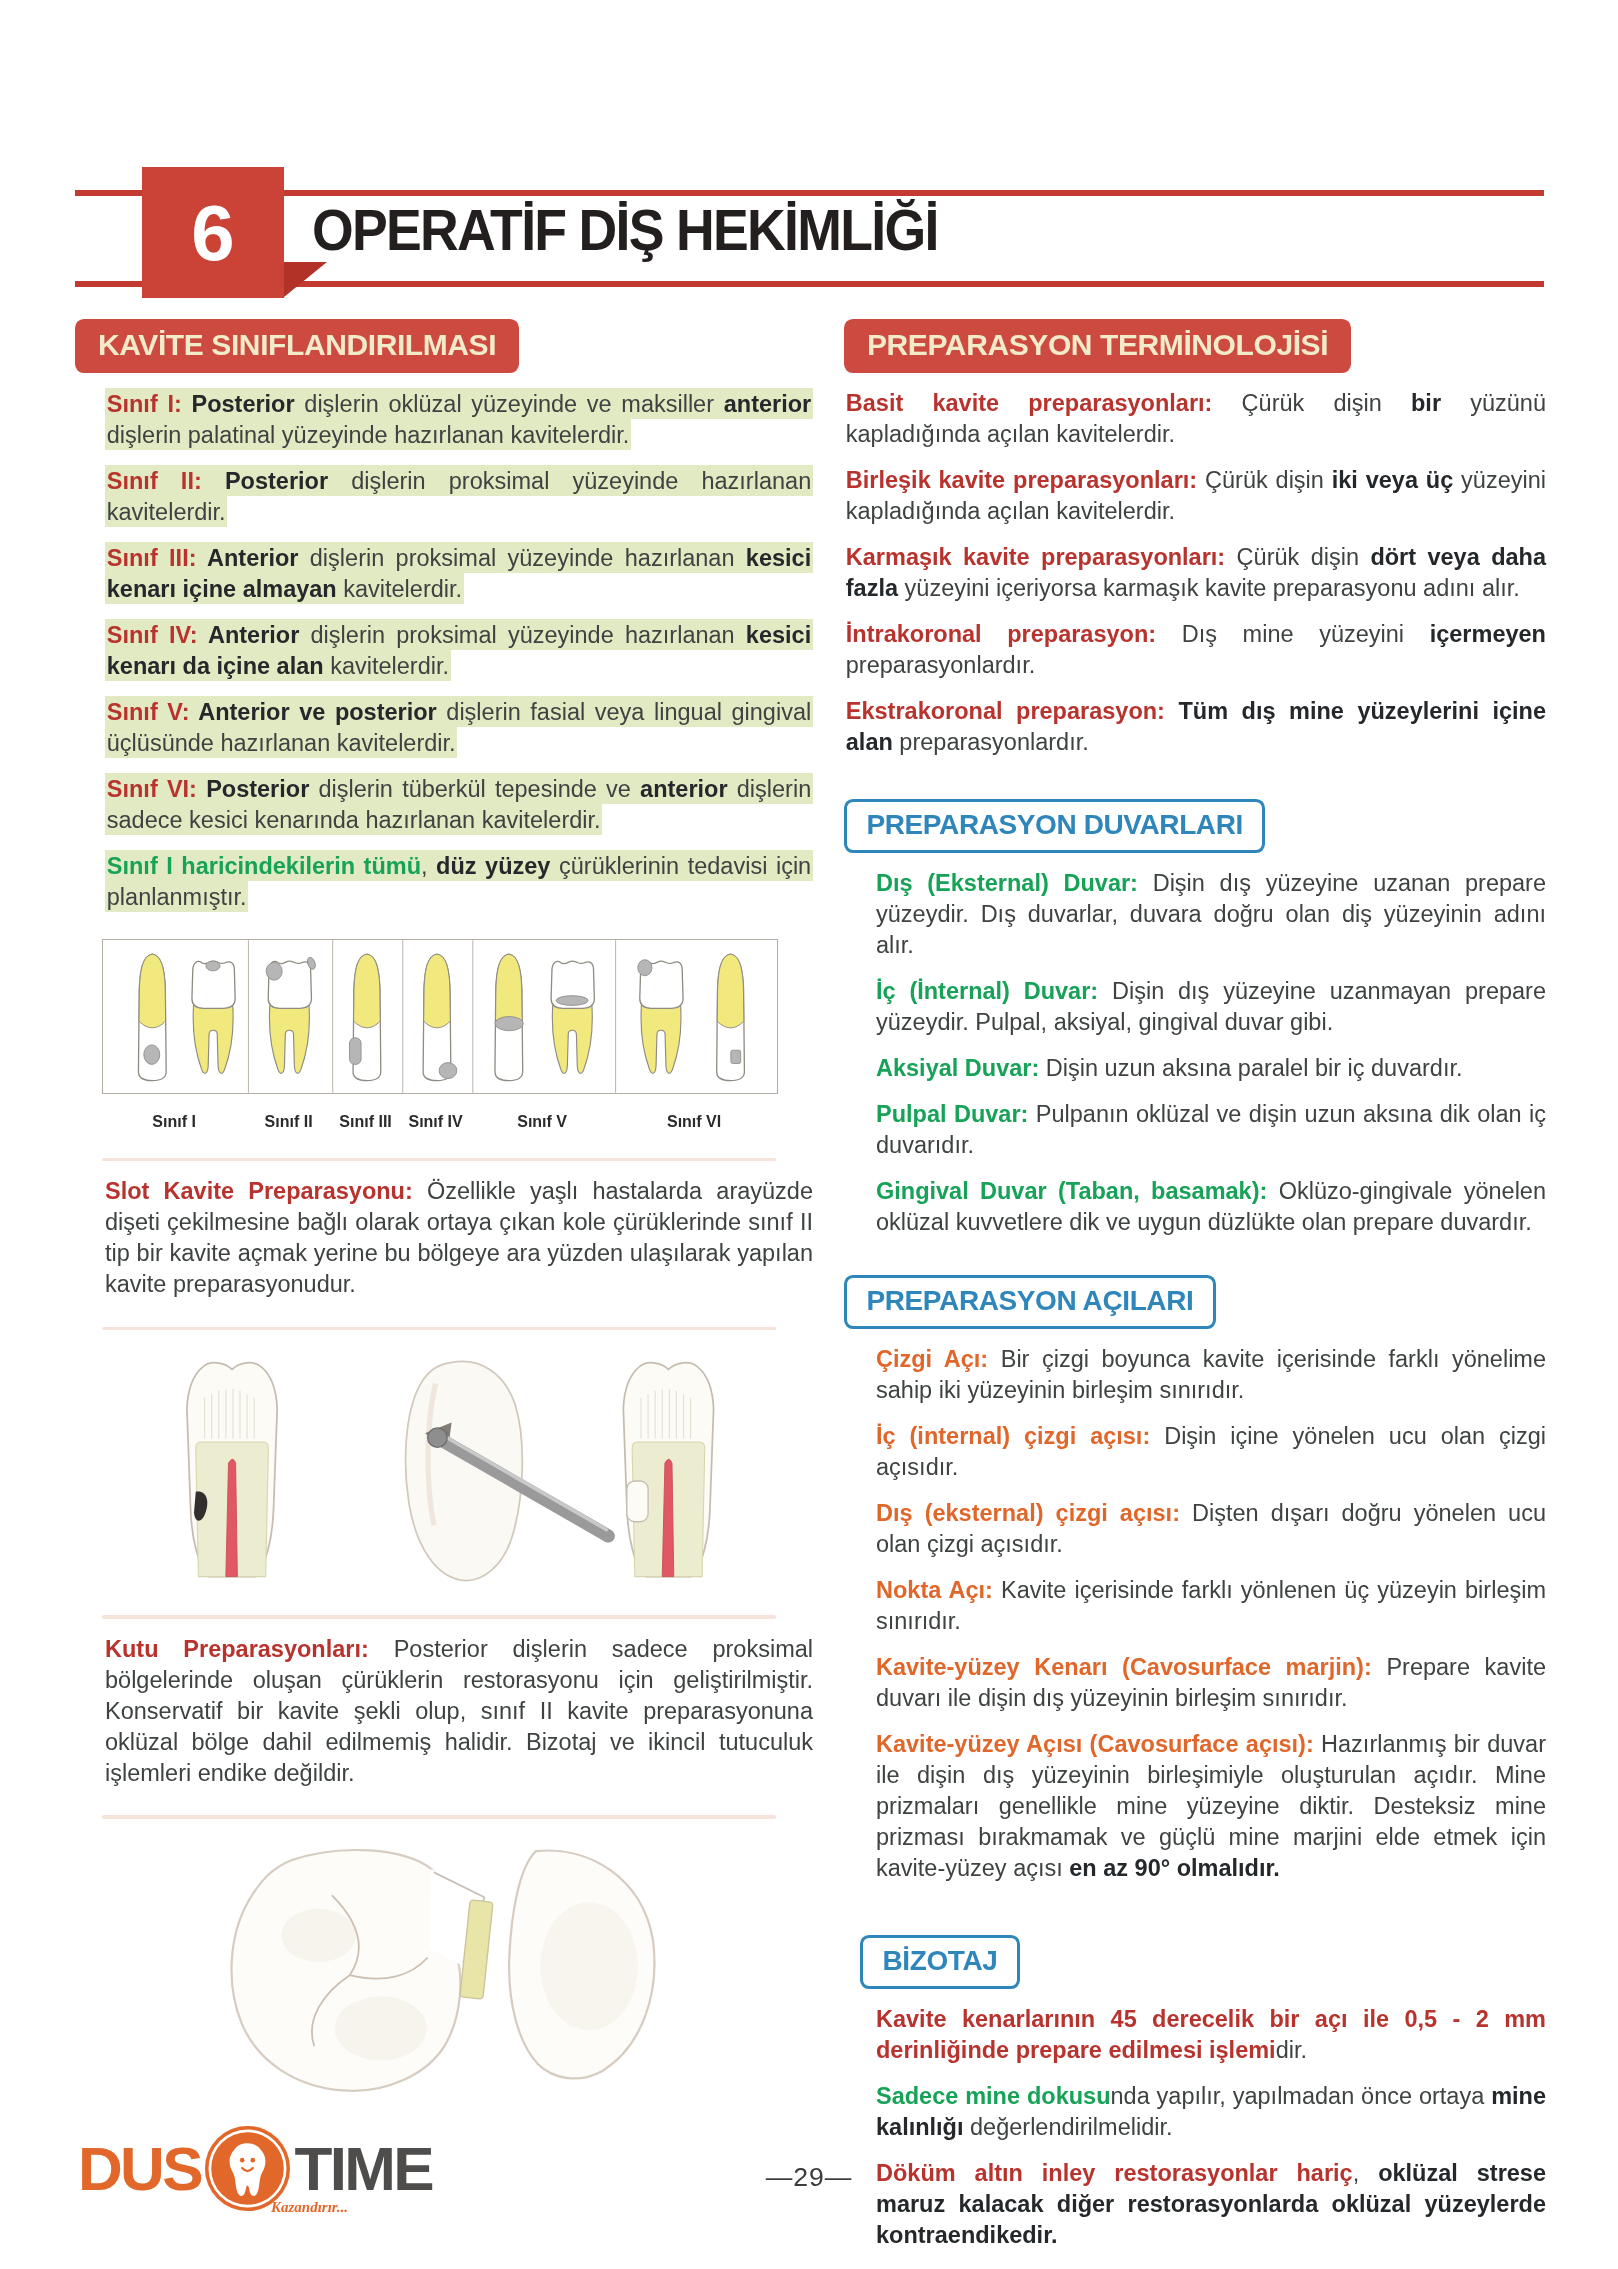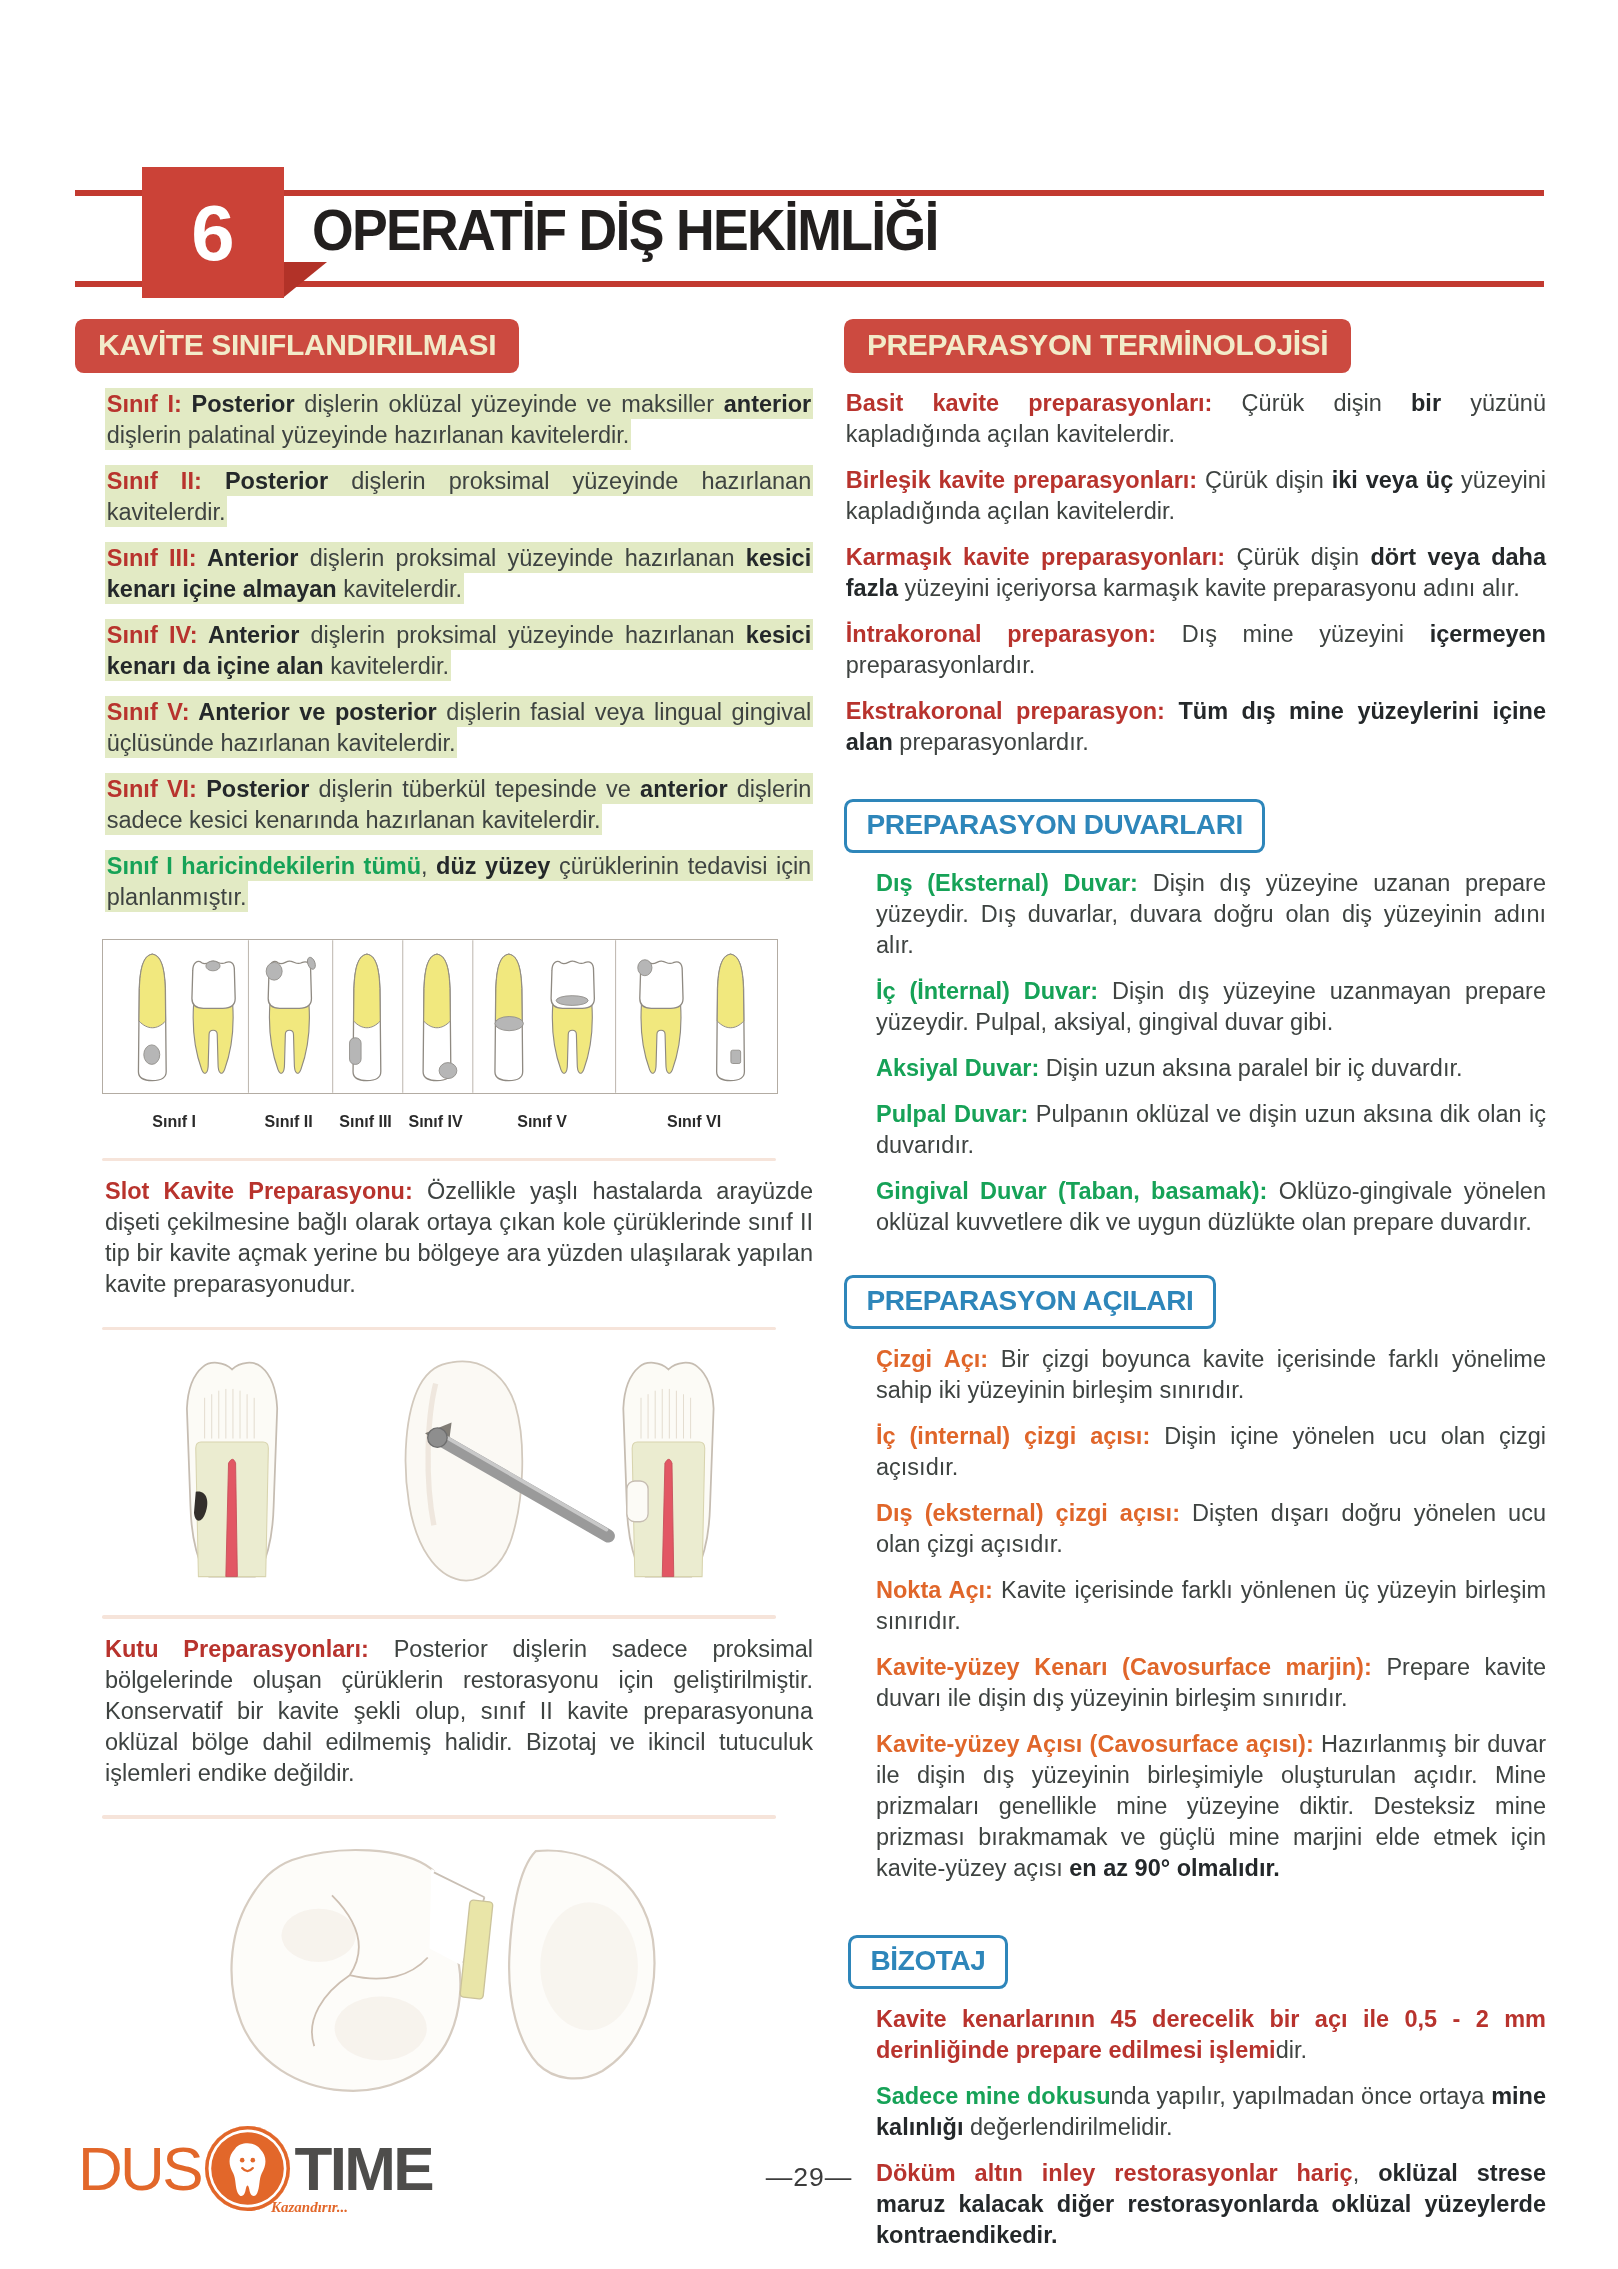--- a/index.html
+++ b/index.html
@@ -35,21 +35,21 @@
   .diagram{margin:26.6px 0 0 26.6px;width:676px;}
   .diagram-frame{border:0.9px solid #b3aca3;width:674px;height:153px;background:#fff;}
   .diagram-labels{display:flex;width:674px;margin-top:19px;align-items:flex-end;}
   .diagram-labels span{display:block;text-align:center;font-size:16px;font-weight:700;color:#2a2a2a;}
   .divider{width:674px;height:3.5px;background:#f6e4da;border-radius:1.8px;margin:26.6px 0 0 26.6px;}
   .illus{display:block;}
   .illus-slot{margin:19.5px 0 0 59px;}
   .illus-box{margin:23px 0 0 124px;}
   
   .logo{position:absolute;left:78px;top:2126px;display:flex;align-items:center;}
-  .logo-dus{font-size:62px;font-weight:400;color:#e2672a;letter-spacing:-2.7px;text-align:center;}
+  .logo-dus{font-size:62px;font-weight:700;color:#e2672a;letter-spacing:-2.7px;text-align:center;}
   .logo-circle{width:85px;height:85px;border-radius:50%;background:#e2672a;margin:0 4.4px;
                display:flex;align-items:center;justify-content:center;box-shadow:inset 0 0 0 3.5px #e2672a,inset 0 0 0 6.2px #ffffff;}
   .logo-time{font-size:62px;font-weight:800;color:#4e4d4b;letter-spacing:-2.7px;}
   .logo-tagline{position:absolute;left:193px;top:73px;color:#e2672a;font-size:15px;font-weight:700;
                 font-style:italic;font-family:"Liberation Serif",serif;white-space:nowrap;}
   .page-num{position:absolute;left:50%;top:2162px;transform:translateX(-50%);
             font-size:26.6px;color:#3c3c3c;letter-spacing:0.9px;}
 </style>
 </head>
 <body>
@@ -230,21 +230,21 @@
     <div style="margin:37px 0 3.5px;">
       <span class="bluebox">PREPARASYON AÇILARI</span>
     </div>
     <p class="para indent"><span><span class="sg-o">Çizgi Açı: </span><span>Bir çizgi boyunca kavite içerisinde farklı yönelime sahip iki yüzeyinin birleşim sınırıdır.</span></span></p>
     <p class="para indent"><span><span class="sg-o">İç (internal) çizgi açısı: </span><span>Dişin içine yönelen ucu olan çizgi açısıdır.</span></span></p>
     <p class="para indent"><span><span class="sg-o">Dış (eksternal) çizgi açısı: </span><span>Dişten dışarı doğru yönelen ucu olan çizgi açısıdır.</span></span></p>
     <p class="para indent"><span><span class="sg-o">Nokta Açı: </span><span>Kavite içerisinde farklı yönlenen üç yüzeyin birleşim sınırıdır.</span></span></p>
     <p class="para indent"><span><span class="sg-o">Kavite-yüzey Kenarı (Cavosurface marjin): </span><span>Prepare kavite duvarı ile dişin dış yüzeyinin birleşim sınırıdır.</span></span></p>
     <p class="para indent"><span><span class="sg-o">Kavite-yüzey Açısı (Cavosurface açısı): </span><span>Hazırlanmış bir duvar ile dişin dış yüzeyinin birleşimiyle oluşturulan açıdır. Mine prizmaları genellikle mine yüzeyine diktir. Desteksiz mine prizması bırakmamak ve güçlü mine marjini elde etmek için kavite-yüzey açısı </span><span class="sg-b">en az 90° olmalıdır.</span></span></p>
 
-    <div style="margin:51px 4px 7px;">
+    <div style="margin:51px 16px 7px;">
       <span class="bluebox">BİZOTAJ</span>
     </div>
     <p class="para indent"><span><span class="sg-r">Kavite kenarlarının 45 derecelik bir açı ile 0,5 - 2 mm derinliğinde prepare edilmesi işlemi</span><span>dir.</span></span></p>
     <p class="para indent"><span><span class="sg-g">Sadece mine dokusu</span><span>nda yapılır, yapılmadan önce ortaya </span><span class="sg-b">mine kalınlığı</span><span> değerlendirilmelidir.</span></span></p>
     <p class="para indent"><span><span class="sg-r">Döküm altın inley restorasyonlar hariç</span><span>, </span><span class="sg-b">oklüzal strese maruz kalacak diğer restorasyonlarda oklüzal yüzeylerde kontraendikedir.</span></span></p>
     
   </div>
 
   <div class="logo">
     <span class="logo-dus">DUS</span>

